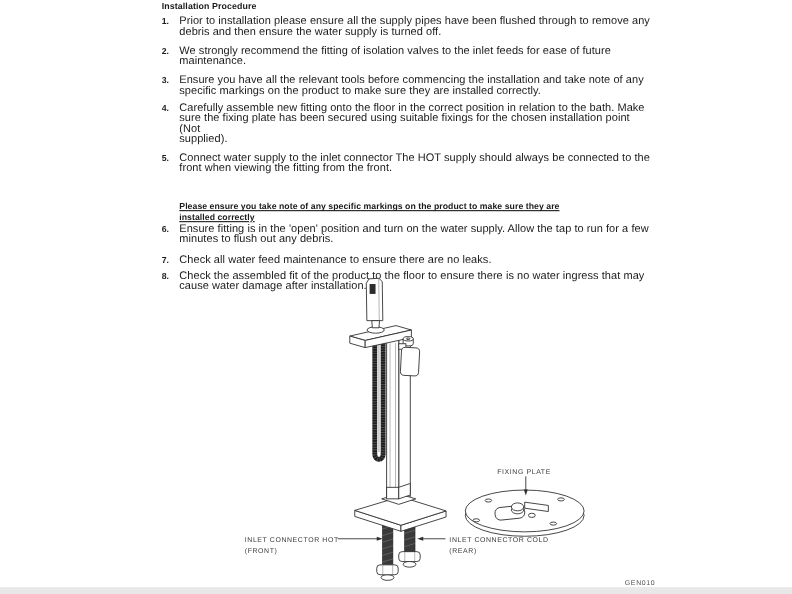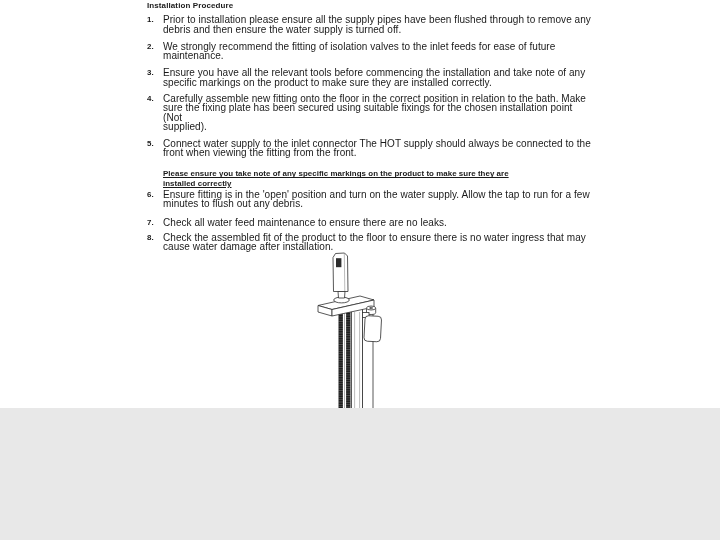--- a/index.html
+++ b/index.html
@@ -1,28 +1,28 @@
 <!DOCTYPE html>
 <html><head>
 <meta charset="utf-8">
 <style>
   html,body{margin:0;padding:0;background:#e8e8e8;}
   .page{
-    position:relative;width:720px;height:408px;background:#ffffff;
+    position:relative;width:720px;height:534px;background:#ffffff;
     font-family:"Liberation Sans",sans-serif;color:#1a1a1a;overflow:hidden;
   }
   .content{position:absolute;left:147px;top:1px;width:445px;}
   .doc-title{font-size:8px;font-weight:700;line-height:9.3px;letter-spacing:.1px;}
   .step{position:relative;padding-left:16px;}
   .step .num{position:absolute;left:0;top:0;font-weight:700;font-size:7.9px;line-height:9.3px;}
   .step .txt{font-size:10px;line-height:9.3px;white-space:pre-line;letter-spacing:.05px;}
   .m5{margin-top:5px;}.m8{margin-top:8px;}.m7{margin-top:7px;}.m75{margin-top:7.5px;}
   .m2{margin-top:2px;}.m95{margin-top:9.5px;}.m55{margin-top:5.5px;}
   .note{
-    margin-top:12px;margin-left:16px;font-size:7.9px;line-height:9.3px;font-weight:700;
+    margin-top:26px;margin-left:16px;font-size:7.9px;line-height:9.3px;font-weight:700;
     text-decoration:underline;white-space:pre-line;letter-spacing:.05px;
   }
   .diagram{position:absolute;left:220px;top:250px;width:325px;height:290px;}
   .diagram .ln{stroke:#2f2f2f;stroke-width:.8;fill:#ffffff;}
   .diagram .lnn{stroke:#2f2f2f;stroke-width:.8;fill:none;}
   .diagram .thin{stroke:#6a6a6a;stroke-width:.45;fill:none;}
   .diagram .dark{fill:#3a3a3a;stroke:#1f1f1f;stroke-width:.5;}
   .diagram .dlabel{font:6.3px "Liberation Sans",sans-serif;letter-spacing:.55px;fill:#3c3c3c;}
   .doc-code{position:absolute;left:568px;top:527px;font-size:6.3px;letter-spacing:.6px;color:#555;}
 </style>

